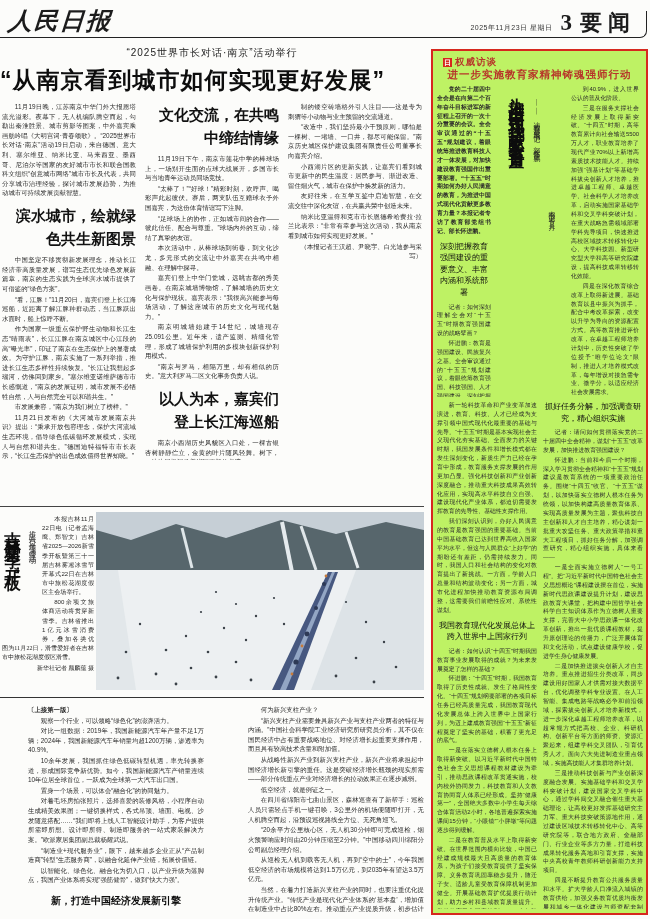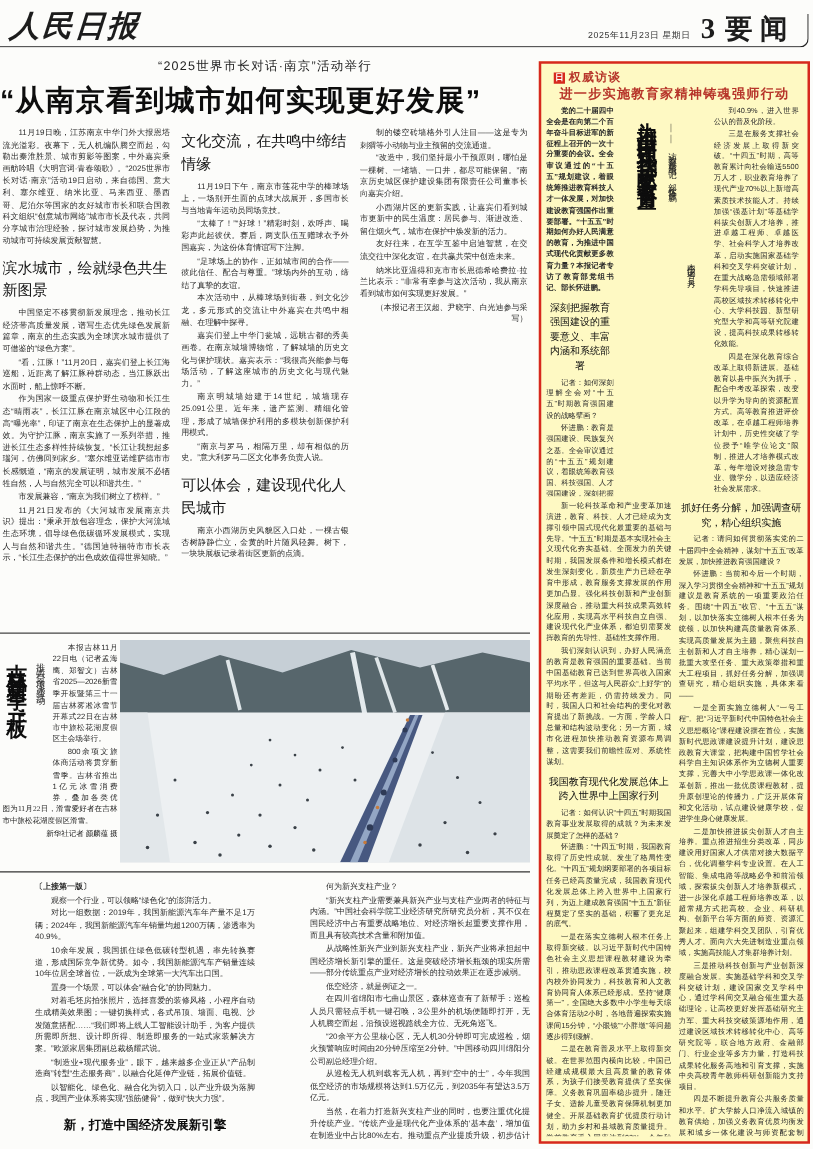--- a/index.html
+++ b/index.html
@@ -19,21 +19,21 @@
   .masthead-logo{position:absolute;left:8px;top:5px;font-family:var(--serif);font-weight:bold;font-style:italic;font-size:24px;letter-spacing:2px;transform:skewX(-4deg);}
   .header-right{position:absolute;right:14px;top:8px;display:flex;align-items:baseline;gap:8px;}
   .header-date{font-size:7px;color:#333;letter-spacing:.5px;}
   .page-number{font-size:23px;font-weight:bold;font-family:var(--serif);}
   .section-name{font-size:22px;font-weight:bold;letter-spacing:6px;}
   .header-rule{position:absolute;left:0;right:3px;top:11px;height:27px;border-bottom:1.3px solid #222;border-right:1.3px solid #222;border-bottom-right-radius:7px;}
 
   
   .col{font-size:6.4px;line-height:1.5;text-align:justify;color:var(--ink-soft);overflow:hidden;}
   .col p{text-indent:2em;margin-bottom:1px;}
-  .inline-subhead{font-size:12px;font-weight:normal;text-align:left;text-indent:0!important;margin:7px 0 5px;color:#111;}
+  .inline-subhead{font-size:15px;font-weight:bold;text-align:right;text-indent:0!important;margin:7px 0 5px;color:#111;}
 
   
   .main-article{position:absolute;left:0;top:46px;width:424px;}
   .kicker{text-align:center;font-size:10px;letter-spacing:1px;color:#222;margin-bottom:5px;}
   .main-headline{text-align:left;font-size:23px;font-weight:bold;letter-spacing:1px;color:#0d0d0d;margin-bottom:6px;}
   .byline{text-align:center;font-size:7px;color:#333;letter-spacing:2px;margin-bottom:8px;font-family:var(--serif);}
   .main-cols{display:flex;gap:9px;padding:0 2px;}
   .main-cols .col{width:136px;height:358px;}
   .contributors{text-indent:0!important;text-align:right;}
 
@@ -49,21 +49,21 @@
   .ski-photo{position:absolute;left:96px;top:0;width:328px;height:178px;background:#dfe5e8;overflow:hidden;}
 
   
   .rule-2{position:absolute;left:0;top:697px;width:424px;border-top:1.6px solid #333;}
   .continuation{position:absolute;left:0;top:705px;width:424px;display:flex;gap:16px;}
   .continuation .col{width:204px;height:208px;padding-left:28px;}
   .jump-tag{text-indent:0!important;font-weight:bold;}
   .cont-subhead{font-size:10px;font-weight:bold;text-align:center;text-indent:0!important;margin:8px 0 5px;color:#0d0d0d;}
 
   
-  .red-box{position:absolute;left:431px;top:49px;width:217px;height:866px;border:2.5px solid var(--red);background:#fef9c3;}
+  .red-box{position:absolute;left:431px;top:49px;width:217px;height:866px;border:2.5px solid var(--red);background:#bef264;}
   .rb-label{position:absolute;left:10px;top:5px;display:flex;align-items:center;gap:3px;}
   .rb-logo{width:9px;height:9px;background:var(--red);color:#fff;font-size:7px;line-height:9px;text-align:center;font-weight:bold;}
   .rb-label-text{font-size:9.5px;font-weight:bold;color:var(--red-text);letter-spacing:1px;}
   .rb-theme{position:absolute;left:0;right:0;top:17px;text-align:center;font-size:10.5px;color:var(--red-text);letter-spacing:1px;font-family:var(--serif);font-weight:bold;}
   .rb-region1{position:absolute;left:4px;top:34px;width:206px;height:312px;display:flex;gap:4px;}
   .rb-colL{width:54px;height:312px;font-size:5.9px;}
   .rb-center{width:72px;display:flex;justify-content:center;gap:5px;}
   .rb-head-v{writing-mode:vertical-rl;font-size:16px;font-weight:bold;letter-spacing:3.5px;color:#0d0d0d;height:308px;}
   .rb-sub-v{writing-mode:vertical-rl;font-size:6.8px;letter-spacing:2px;color:#222;height:290px;padding-top:14px;font-family:var(--serif);}
   .rb-rep-v{writing-mode:vertical-rl;font-size:6.8px;letter-spacing:2px;color:#222;height:200px;padding-top:120px;font-family:var(--serif);}
@@ -107,21 +107,21 @@
       <div class="inline-subhead" style="margin-top:2px">文化交流，在共鸣中缔结情缘</div>
       <div>
           <p>11月19日下午，南京市莲花中学的棒球场上，一场别开生面的点球大战展开，多国市长与当地青年运动员同场竞技。</p>
           <p>“太棒了！”“好球！”精彩时刻，欢呼声、喝彩声此起彼伏。赛后，两支队伍互赠球衣予外国嘉宾，为这份体育情谊写下注脚。</p>
           <p>“足球场上的协作，正如城市间的合作——彼此信任、配合与尊重。”球场内外的互动，缔结了真挚的友谊。</p>
           <p>本次活动中，从棒球场到街巷，到文化沙龙，多元形式的交流让中外嘉宾在共鸣中相融、在理解中探寻。</p>
           <p>嘉宾们登上中华门瓮城，远眺古都的秀美画卷。在南京城墙博物馆，了解城墙的历史文化与保护现状。嘉宾表示：“我很高兴能参与每场活动，了解这座城市的历史文化与现代魅力。”</p>
           <p>南京明城墙始建于14世纪，城墙现存25.091公里。近年来，遗产监测、精细化管理，形成了城墙保护利用的多模块创新保护利用模式。</p>
           <p>“南京与罗马，相隔万里，却有相似的历史。”意大利罗马二区文化事务负责人说。</p>
         </div>
-      <div class="inline-subhead">可以体会，建设现代化人民城市</div>
+      <div class="inline-subhead">以人为本，嘉宾们登上长江海巡船</div>
       <div>
           <p>南京小西湖历史风貌区入口处，一棵古银杏树静静伫立，金黄的叶片随风轻舞。树下，一块块展板记录着街区更新的点滴。</p>
         </div>
     </div>
     <div class="col">
       <div>
           <p>制的镂空砖墙格外引人注目——这是专为刺猬等小动物与业主预留的交流通道。</p>
           <p>“改造中，我们坚持最小干预原则，哪怕是一棵树、一堵墙、一口井，都尽可能保留。”南京历史城区保护建设集团有限责任公司董事长向嘉宾介绍。</p>
           <p>小西湖片区的更新实践，让嘉宾们看到城市更新中的民生温度：居民参与、渐进改造、留住烟火气，城市在保护中焕发新的活力。</p>
           <p>友好往来，在互学互鉴中启迪智慧，在交流交往中深化友谊，在共赢共荣中创造未来。</p>

